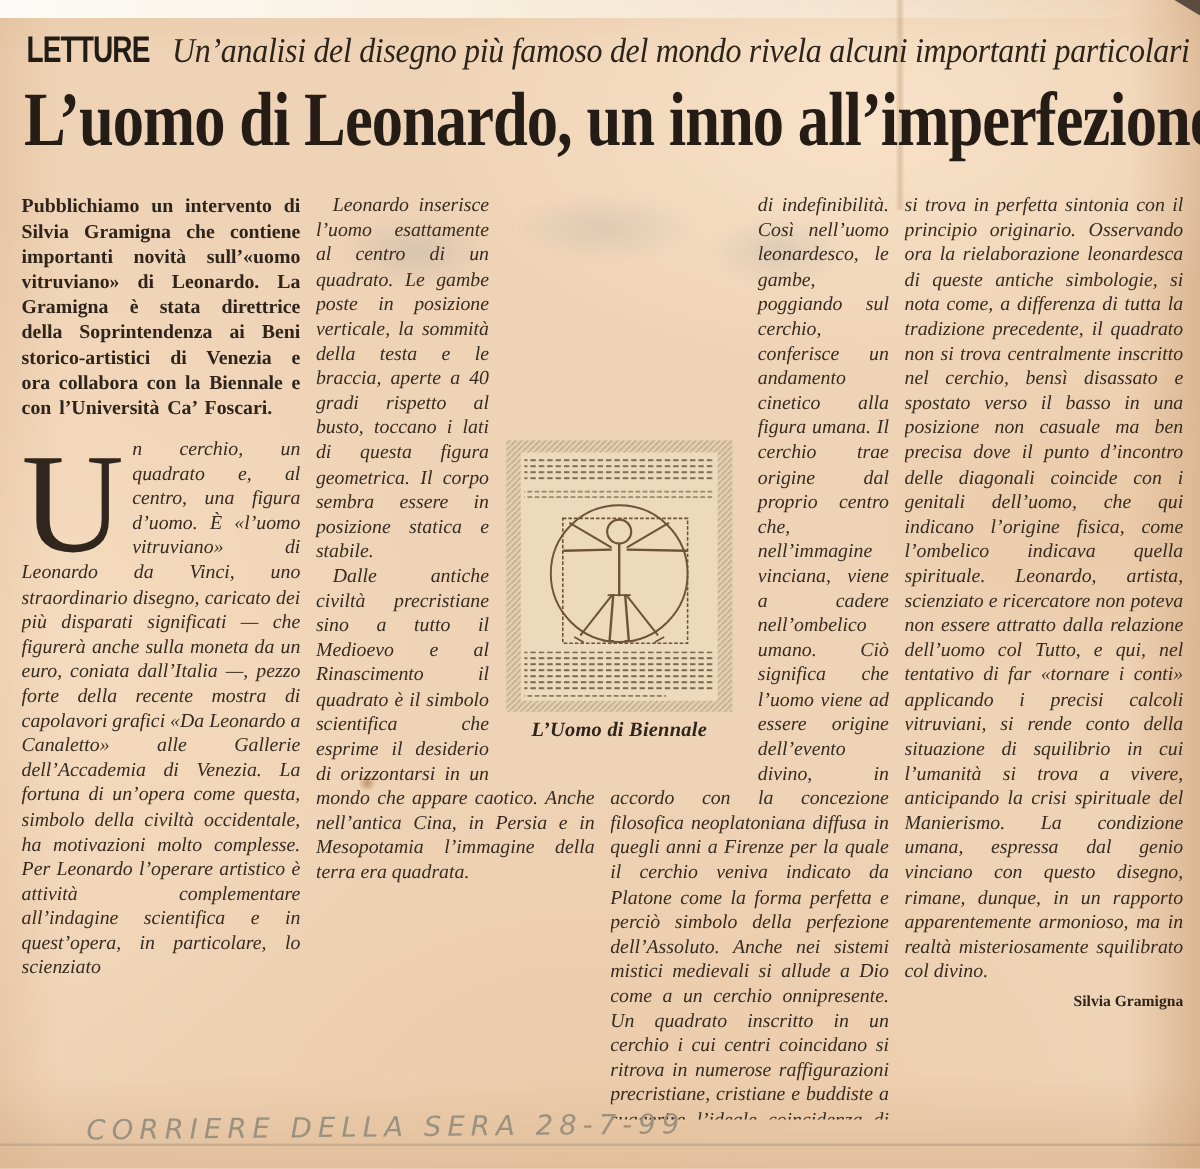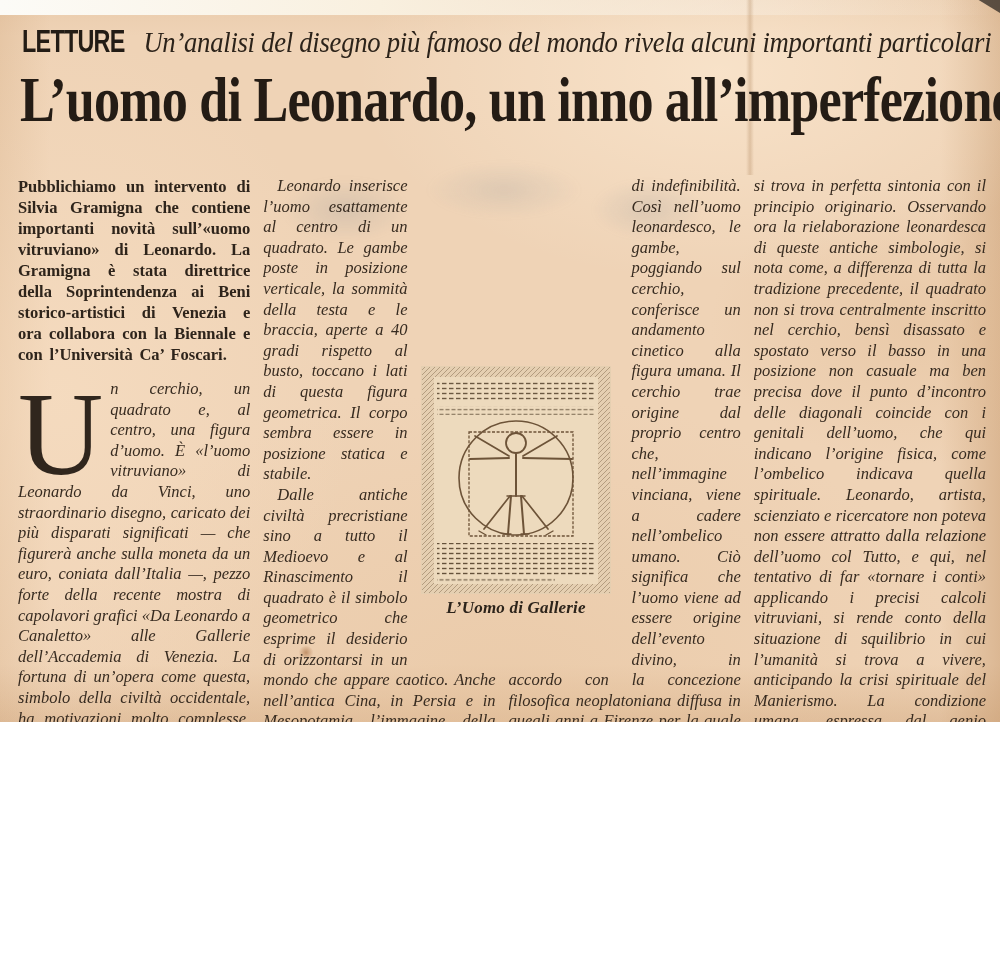--- a/index.html
+++ b/index.html
@@ -1,17 +1,17 @@
 <!DOCTYPE html>
 <html lang="it"><head>
 <meta charset="utf-8">
 <style>
   html,body{margin:0;padding:0;}
   .page{
-    position:relative; width:1000px; height:722px; overflow:hidden;
+    position:relative; width:1000px; height:974px; overflow:hidden;
     background-color:#efd3b6;
     background-image:
       radial-gradient(ellipse 520px 300px at 72% 10%, rgba(255,238,216,.55), transparent 70%),
       radial-gradient(ellipse 420px 520px at 6% 55%, rgba(250,226,199,.5), transparent 70%),
       radial-gradient(ellipse 650px 420px at 50% 96%, rgba(229,193,155,.45), transparent 72%),
       radial-gradient(ellipse 300px 200px at 92% 45%, rgba(224,186,146,.4), transparent 70%),
       linear-gradient(to right, rgba(208,166,123,.28), transparent 5%, transparent 94%, rgba(195,149,104,.45)),
       linear-gradient(to bottom, rgba(213,175,135,.2), transparent 5%, transparent 92%, rgba(204,161,119,.42));
     font-family:"Liberation Serif", serif;
   }
@@ -31,21 +31,21 @@
 
   
   .kicker-row{position:absolute;top:24px;left:22px;white-space:nowrap;transform:scaleX(.92);transform-origin:left center;}
   .kicker-label{display:inline-block;font-family:"Liberation Sans",sans-serif;font-weight:700;
     font-size:31px;letter-spacing:-1px;color:#231c15;transform:scaleX(.82);transform-origin:left center;vertical-align:baseline;}
   .kicker-text{font-style:italic;font-size:29px;color:#2c231a;margin-left:-8px;letter-spacing:-.3px;}
   .headline-wrap{position:absolute;top:66px;left:20px;width:1220px;transform:scaleX(.815);transform-origin:left top;}
   .headline{margin:0;font-weight:700;font-size:64px;line-height:1.05;color:#241c15;letter-spacing:-1px;white-space:nowrap;}
 
   
-  .columns{position:absolute;left:18px;right:14px;top:176px;height:772px;display:flex;gap:13px;}
+  .columns{position:absolute;left:18px;right:14px;top:161px;height:772px;display:flex;gap:13px;}
   .col{flex:1 1 0;overflow:hidden;font-style:italic;font-size:16.5px;line-height:20.6px;
     color:#372b20;text-align:justify;}
   .col p{margin:0;}
   .col p.ind{text-indent:14px;}
   .intro{font-style:normal;font-weight:700;color:#2e241b;word-spacing:2.5px;line-height:21px;margin-bottom:14px !important;}
   .dropcap{float:left;font-style:normal;font-weight:400;font-size:118px;line-height:.78;
     padding:10px 7px 0 0;color:#30261d;}
   .float-right-spacer{float:right;width:82px;height:290px;margin-top:190px;margin-left:6px;}
   .float-left-spacer{float:left;width:116px;height:296px;margin-top:186px;margin-right:7px;}
   .byline{text-align:right;font-style:normal;font-weight:700;font-size:13px;color:#2e241b;margin-top:4px !important;}
@@ -84,21 +84,21 @@
 
   <main class="columns">
     <section class="col">
       <p class="intro">Pubblichiamo un intervento di Silvia Gramigna che contiene importanti novità sull’«uomo vitruviano» di Leonardo. La Gramigna è stata direttrice della Soprintendenza ai Beni storico-artistici di Venezia e ora collabora con la Biennale e con l’Università Ca’ Foscari.</p>
       <p><span class="dropcap">U</span><span>n cerchio, un quadrato e, al centro, una figura d’uomo. È «l’uomo vitruviano» di Leonardo da Vinci, uno straordinario disegno, caricato dei più disparati significati — che figurerà anche sulla moneta da un euro, coniata dall’Italia —, pezzo forte della recente mostra di capolavori grafici «Da Leonardo a Canaletto» alle Gallerie dell’Accademia di Venezia. La fortuna di un’opera come questa, simbolo della civiltà occidentale, ha motivazioni molto complesse. Per Leonardo l’operare artistico è attività complementare all’indagine scientifica e in quest’opera, in particolare, lo scienziato</span></p>
     </section>
 
     <section class="col">
       <div class="float-right-spacer"></div>
       <p class="ind">Leonardo inserisce l’uomo esattamente al centro di un quadrato. Le gambe poste in posizione verticale, la sommità della testa e le braccia, aperte a 40 gradi rispetto al busto, toccano i lati di questa figura geometrica. Il corpo sembra essere in posizione statica e stabile.</p>
-      <p class="ind">Dalle antiche civiltà precristiane sino a tutto il Medioevo e al Rinascimento il quadrato è il simbolo geometrico che esprime il desiderio di orizzontarsi in un mondo che appare caotico. Anche nell’antica Cina, in Persia e in Mesopotamia l’immagine della terra era quadrata.</p>
+      <p class="ind">Dalle antiche civiltà precristiane sino a tutto il Medioevo e al Rinascimento il quadrato è il simbolo scientifica che esprime il desiderio di orizzontarsi in un mondo che appare caotico. Anche nell’antica Cina, in Persia e in Mesopotamia l’immagine della terra era quadrata.</p>
     </section>
 
     <section class="col">
       <div class="float-left-spacer"></div>
       <p>di indefinibilità. Così nell’uomo leonardesco, le gambe, poggiando sul cerchio, conferisce un andamento cinetico alla figura umana. Il cerchio trae origine dal proprio centro che, nell’immagine vinciana, viene a cadere nell’ombelico umano. Ciò significa che l’uomo viene ad essere origine dell’evento divino, in accordo con la concezione filosofica neoplatoniana diffusa in quegli anni a Firenze per la quale il cerchio veniva indicato da Platone come la forma perfetta e perciò simbolo della perfezione dell’Assoluto. Anche nei sistemi mistici medievali si allude a Dio come a un cerchio onnipresente. Un quadrato inscritto in un cerchio i cui centri coincidano si ritrova in numerose raffigurazioni precristiane, cristiane e buddiste a suggerire l’ideale coincidenza di divino e creato dove quest’ultimo, emanazione del primo,</p>
     </section>
 
     <section class="col">
       <p>si trova in perfetta sintonia con il principio originario. Osservando ora la rielaborazione leonardesca di queste antiche simbologie, si nota come, a differenza di tutta la tradizione precedente, il quadrato non si trova centralmente inscritto nel cerchio, bensì disassato e spostato verso il basso in una posizione non casuale ma ben precisa dove il punto d’incontro delle diagonali coincide con i genitali dell’uomo, che qui indicano l’origine fisica, come l’ombelico indicava quella spirituale. Leonardo, artista, scienziato e ricercatore non poteva non essere attratto dalla relazione dell’uomo col Tutto, e qui, nel tentativo di far «tornare i conti» applicando i precisi calcoli vitruviani, si rende conto della situazione di squilibrio in cui l’umanità si trova a vivere, anticipando la crisi spirituale del Manierismo. La condizione umana, espressa dal genio vinciano con questo disegno, rimane, dunque, in un rapporto apparentemente armonioso, ma in realtà misteriosamente squilibrato col divino.</p>
       <p class="byline">Silvia Gramigna</p>
@@ -131,19 +131,19 @@
         <path d="M49 93 L88 92 M102 92 L151 93"></path>
         <path d="M88 90 L54 70 M102 90 L136 70" stroke-width="1.7"></path>
         <path d="M86 130 L104 130" stroke-width="1.5"></path>
         <path d="M90 130 L87 168 M100 130 L103 168"></path>
         <path d="M89 130 L63 163 M101 130 L127 163" stroke-width="1.7"></path>
         <path d="M82 168 h8 M100 168 h8 M58 165 l7 4 M125 169 l7 -4" stroke-width="1.4"></path>
       </g>
       <rect x="16" y="177" width="158" height="32" fill="url(#scr)" opacity=".95"></rect>
       <rect x="16" y="211" width="118" height="5" fill="url(#scr2)" opacity=".8"></rect>
     </svg>
-    <figcaption>L’Uomo di Gallerie</figcaption>
+    <figcaption>L’Uomo di Biennale</figcaption>
   </figure>
 
   <div class="rule-line"></div>
   <div class="handwriting">CORRIERE DELLA SERA  28-7-99</div>
 
 </div>
 
 </body></html>

